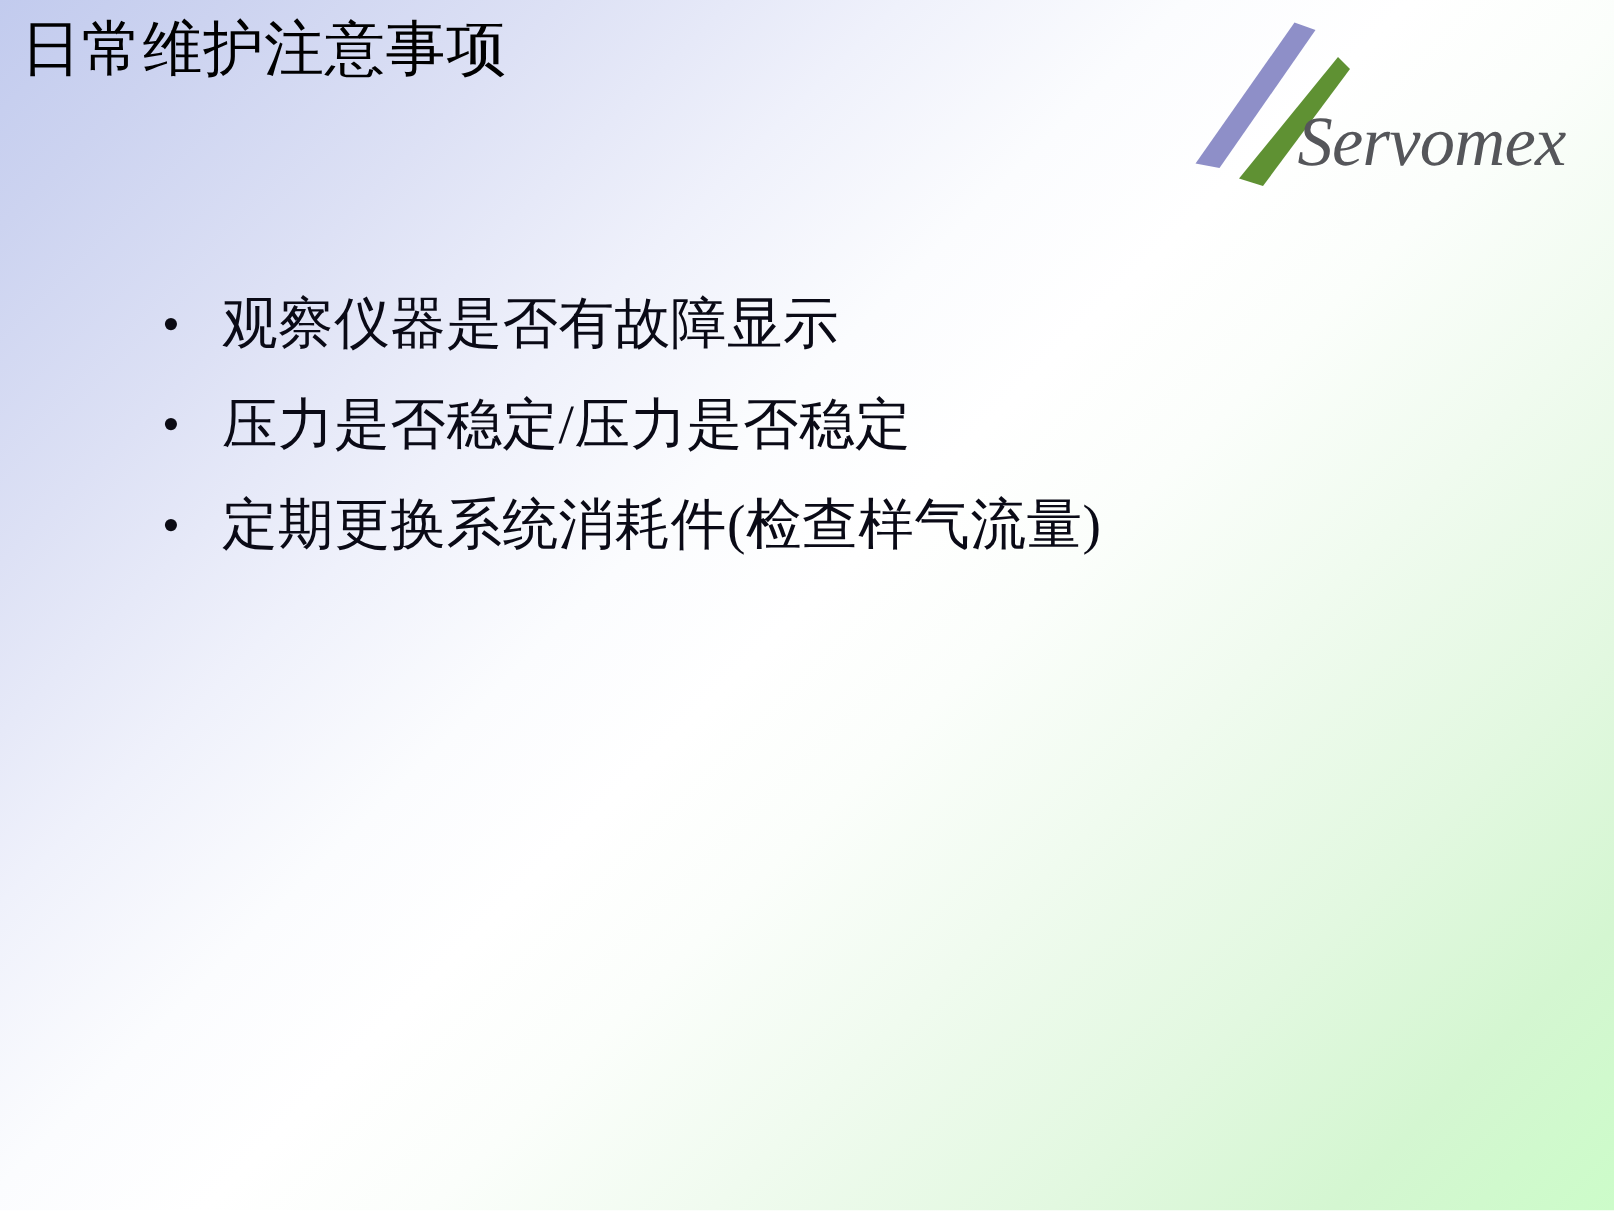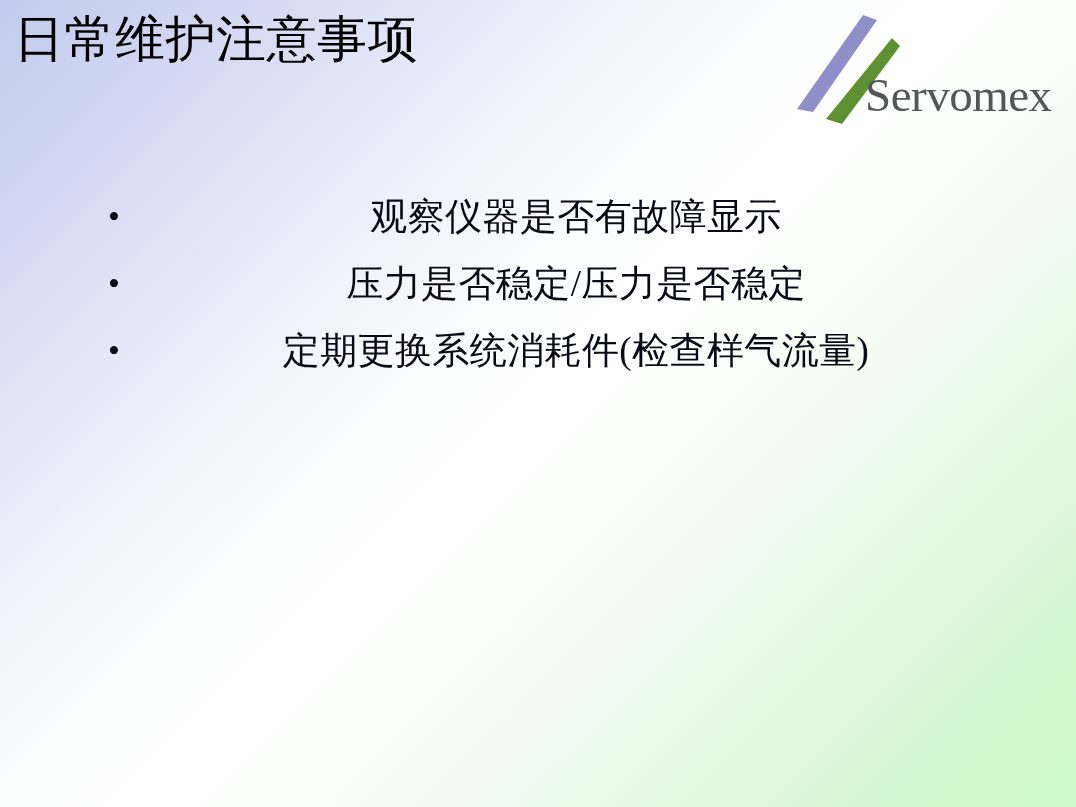--- a/index.html
+++ b/index.html
@@ -30,21 +30,21 @@
         #d4f6d1 90%,
         #ccfcc9 100%);
   }
 
   
   .slide-title {
     position: absolute;
     left: 14px;
     top: 11px;
     margin: 0;
-    font-size: 50px;
+    font-size: 40px;
     line-height: 1.12;
     font-weight: 400;
     letter-spacing: 0.5px;
     color: #000000;
     white-space: nowrap;
   }
 
   
   .logo {
     position: absolute;
@@ -63,20 +63,21 @@
   .logo-word {
     position: absolute;
     left: 70px;
     top: 60px;
     font-family: "Liberation Serif", "DejaVu Serif", serif;
     font-size: 47px;
     line-height: 1;
     color: #55565a;
     letter-spacing: -0.5px;
     white-space: nowrap;
+    font-style: italic;
   }
 
   
   .bullets {
     position: absolute;
     left: 104px;
     top: 190px;
     margin: 0;
     padding: 0;
     list-style: none;
@@ -97,21 +98,20 @@
     padding-left: 4px;
     box-sizing: border-box;
   }
   .bullet-text {
     flex: 1 1 auto;
     font-size: 37px;
     line-height: 54px;
     color: #0a0a16;
     white-space: nowrap;
     letter-spacing: 0.4px;
-    text-align: center;
   }
 </style>
 </head>
 <body>
 
 <div id="slide">
 
   <h1 class="slide-title">日常维护注意事项</h1>
 
   <div class="logo">

